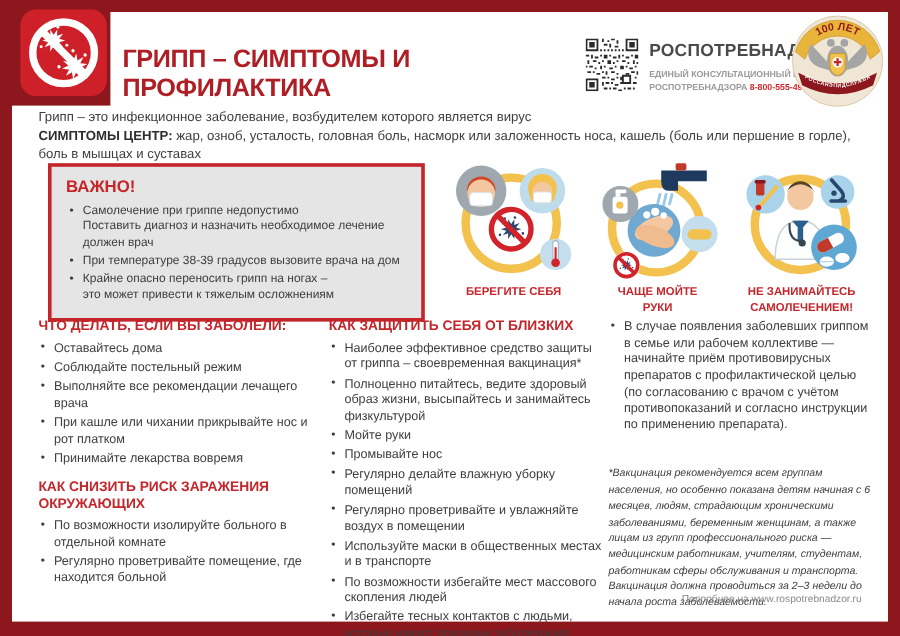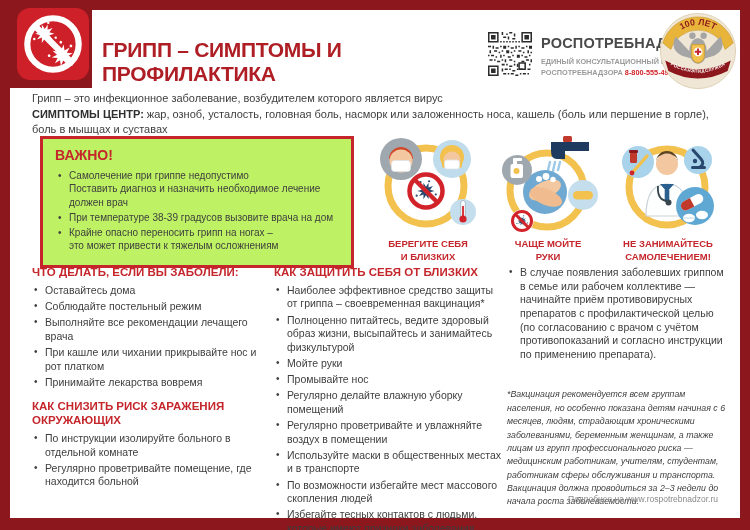--- a/index.html
+++ b/index.html
@@ -19,21 +19,21 @@
   .agency-sub{font-size:7.3px;font-weight:bold;color:#9A9A9A;margin-top:5px;line-height:1.55;}
   .agency-phone{color:#D2232A;}
   .emblem{position:absolute;left:648px;top:1px;width:80px;height:80px;}
 
   
   .intro{position:absolute;left:22px;top:81px;width:695px;font-size:11px;color:#3E3E3E;line-height:1.42;}
   .intro b{color:#2E2E2E;}
 
   
   .important{position:absolute;left:30px;top:126px;width:284px;border:3px solid #C4262B;
-    padding:8px 12px 10px;background:#bef264;}
+    padding:8px 12px 10px;background:#e5e5e5;}
   .important h2{margin:0 0 6px;font-size:14px;color:#C4262B;}
   ul{margin:0;padding:0;list-style:none;}
   .important li{position:relative;padding-left:14px;font-size:10px;color:#3E3E3E;line-height:1.33;margin-bottom:2px;}
   .important li::before{content:"•";position:absolute;left:3px;top:0;color:#3E3E3E;}
   .important li span{display:block;}
 
   
   .icon-group{position:absolute;top:124px;text-align:center;}
   .icon-group svg{display:block;margin:0 auto;}
   .g1{left:356px;width:124px;}
@@ -171,21 +171,20 @@
           <circle r="16.5" fill="none" stroke="#D2232A" stroke-width="4.5"></circle>
           <line x1="-11.5" y1="-11.5" x2="11.5" y2="11.5" stroke="#D2232A" stroke-width="4.5"></line>
         </g>
         <circle cx="91" cy="78" r="13" fill="#C5DEED"></circle>
         <rect x="88.7" y="66.5" width="4.6" height="17" rx="2.3" fill="#ffffff" stroke="#9FB6C4" stroke-width="0.9"></rect>
         <line x1="91" y1="72" x2="91" y2="83" stroke="#D2232A" stroke-width="1.8"></line>
         <circle cx="91" cy="85" r="3.6" fill="#D2232A"></circle>
       </svg>
       <div class="caption">
         <div>БЕРЕГИТЕ СЕБЯ</div>
-        <div>И БЛИЗКИХ</div>
       </div>
     </div>
 
     <div class="icon-group g2">
       <svg width="110" height="100" viewBox="0 0 110 100">
         <circle cx="54" cy="56" r="37" fill="#ffffff" stroke="#F2C14E" stroke-width="7"></circle>
         <path d="M58,8 h38 v9 h-24 v8 h-8 q-6,0 -6,-8 z" fill="#1E3A5F"></path>
         <rect x="70" y="2" width="9" height="6" rx="1.5" fill="#C0392B"></rect>
         <g stroke="#9CC9E8" stroke-width="2.4" stroke-linecap="round">
           <line x1="57" y1="28" x2="55" y2="36"></line>
@@ -256,21 +255,21 @@
       <h3>ЧТО ДЕЛАТЬ, ЕСЛИ ВЫ ЗАБОЛЕЛИ:</h3>
       <ul>
         <li>Оставайтесь дома</li>
         <li>Соблюдайте постельный режим</li>
         <li>Выполняйте все рекомендации лечащего врача</li>
         <li>При кашле или чихании прикрывайте нос и рот платком</li>
         <li>Принимайте лекарства вовремя</li>
       </ul>
       <h3 class="second">КАК СНИЗИТЬ РИСК ЗАРАЖЕНИЯ ОКРУЖАЮЩИХ</h3>
       <ul>
-        <li>По инструкции изолируйте больного в отдельной комнате</li>
+        <li>По возможности изолируйте больного в отдельной комнате</li>
         <li>Регулярно проветривайте помещение, где находится больной</li>
 
       </ul>
     </div>
 
     <div class="col col2">
       <h3>КАК ЗАЩИТИТЬ СЕБЯ ОТ БЛИЗКИХ</h3>
       <ul>
         <li>Наиболее эффективное средство защиты от гриппа – своевременная вакцинация*</li>
         <li>Полноценно питайтесь, ведите здоровый образ жизни, высыпайтесь и занимайтесь физкультурой</li>

